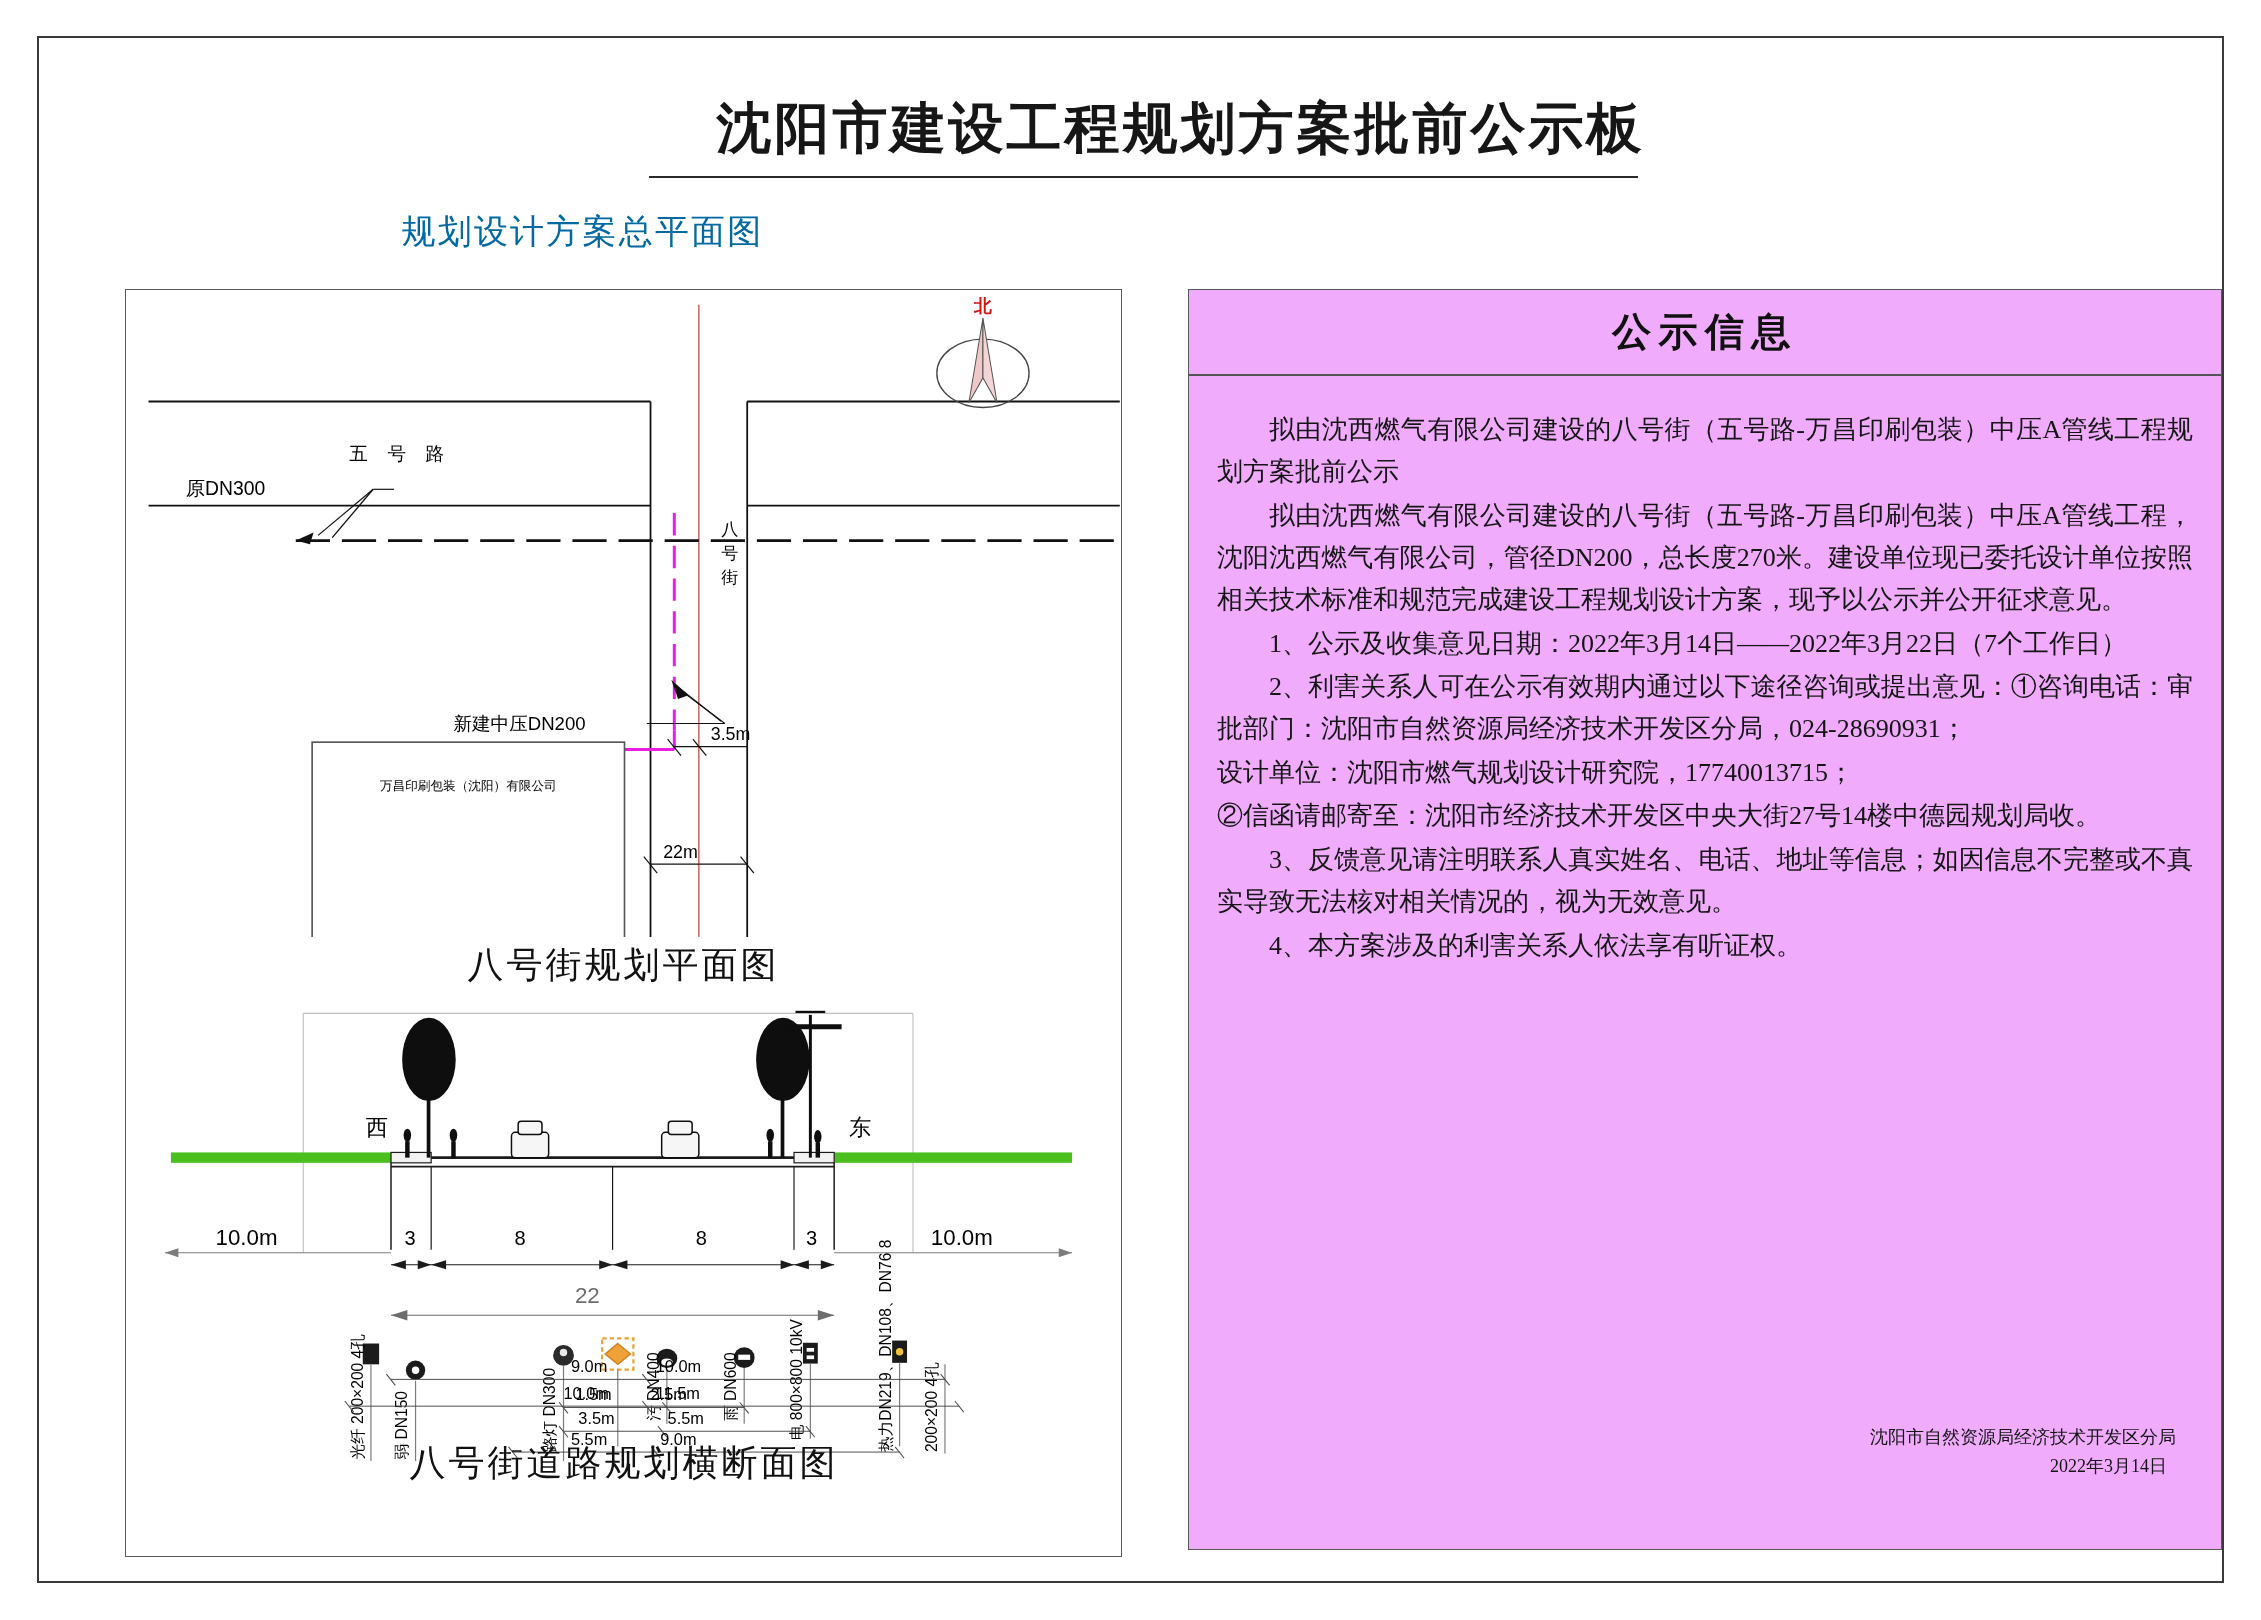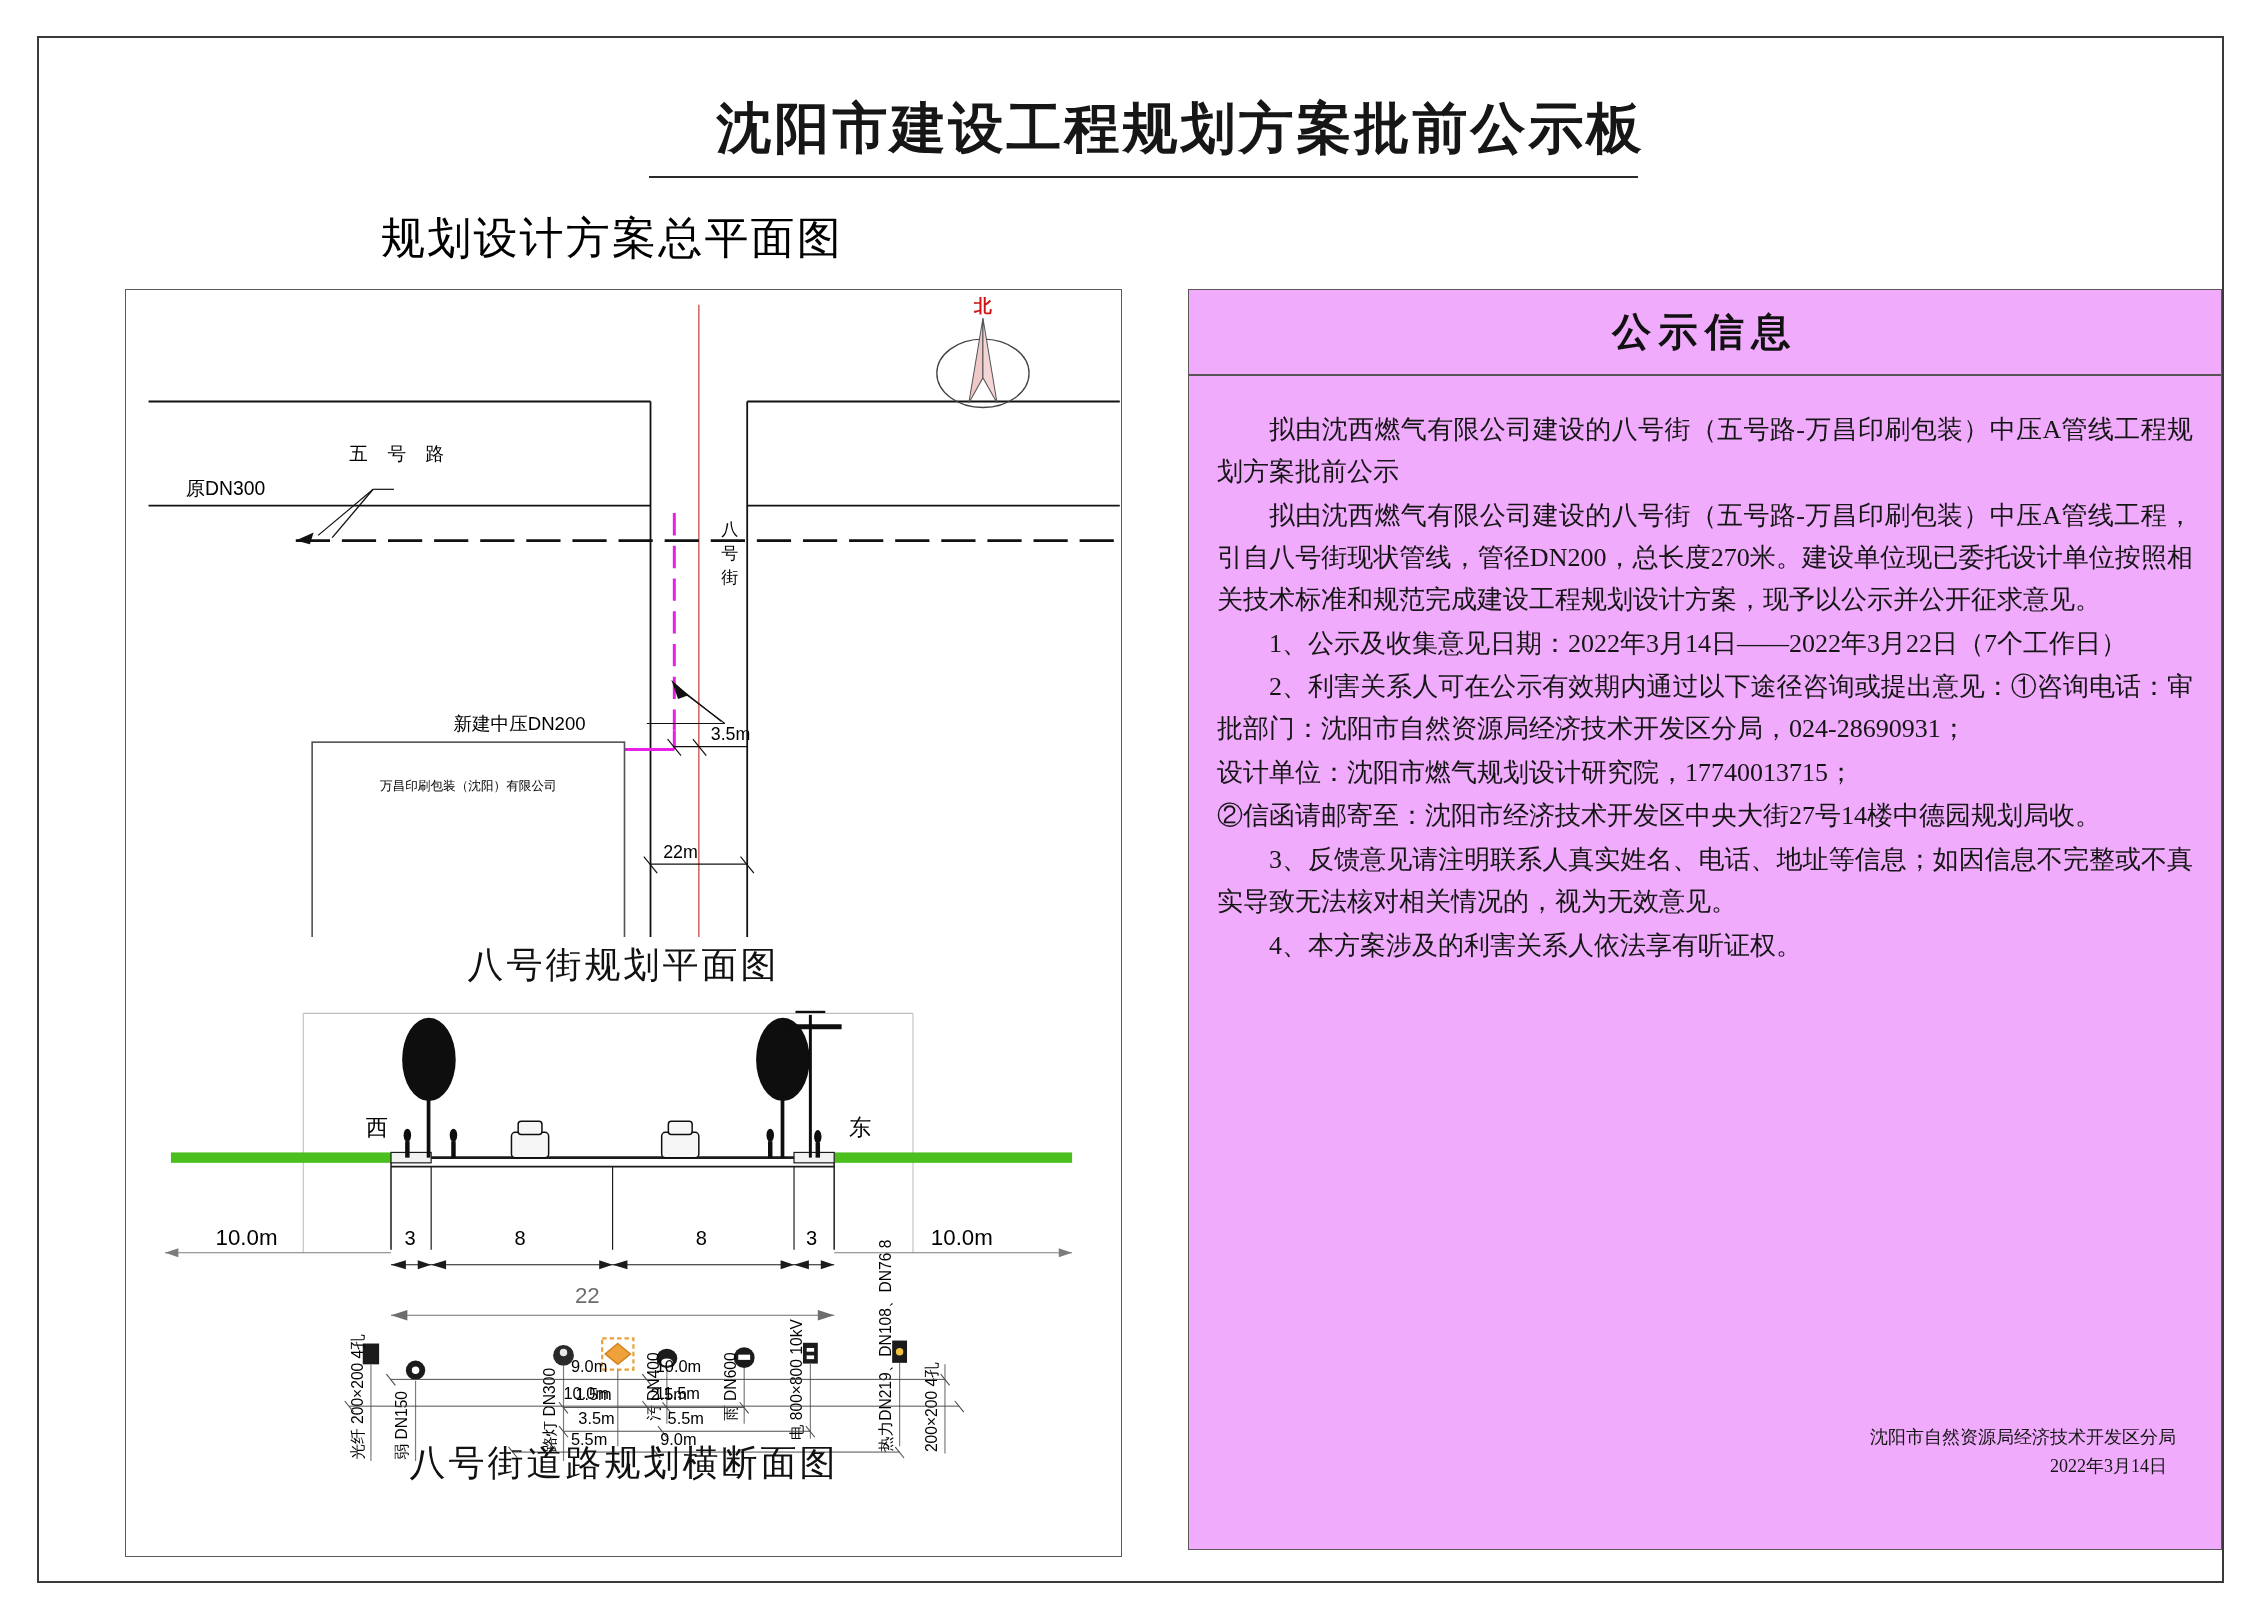--- a/index.html
+++ b/index.html
@@ -27,22 +27,22 @@
     color:#161616;
     padding-left:48px;
   }
   #title-rule{
     position:absolute;left:610px;top:138px;width:989px;height:2.2px;background:#2a2a2a;
   }
 
   
   #left-col{position:absolute;left:67px;top:171px;width:1041px;height:1339px;}
   #plan-caption{
-    position:absolute;left:216px;top:0;width:521px;text-align:right;
-    font-size:44px;letter-spacing:2.2px;color:#000000;
+    position:absolute;left:216px;top:0;width:521px;text-align:center;
+    font-size:34px;letter-spacing:2.2px;color:#0369a1;
   }
   #left-box{
     position:absolute;left:18.6px;top:80px;width:997px;height:1268px;
     border:1.5px solid #5a5a5a;box-sizing:border-box;background:#fff;
   }
 
   
   #plan-svg{position:absolute;left:0;top:0;}
   #plan-mid-caption{
     position:absolute;left:89px;top:651px;width:818px;text-align:center;
@@ -341,21 +341,21 @@
     </div>
   </div>
 
   <div id="right-col">
     <div id="notice-head">
       <span id="notice-head-text">公示信息</span>
     </div>
 
     <div id="notice-body">
       <p class="indent">拟由沈西燃气有限公司建设的八号街（五号路-万昌印刷包装）中压A管线工程规划方案批前公示</p>
-      <p class="indent">拟由沈西燃气有限公司建设的八号街（五号路-万昌印刷包装）中压A管线工程，引自八号街现状管线，管径DN200，总长度270米。建设单位现已委托设计单位按照相关技术标准和规范完成建设工程规划设计方案，现予以公示并公开征求意见。</p>
+      <p class="indent">拟由沈西燃气有限公司建设的八号街（五号路-万昌印刷包装）中压A管线工程，沈阳沈西燃气有限公司，管径DN200，总长度270米。建设单位现已委托设计单位按照相关技术标准和规范完成建设工程规划设计方案，现予以公示并公开征求意见。</p>
       <p class="indent">1、公示及收集意见日期：2022年3月14日——2022年3月22日（7个工作日）</p>
       <p class="indent">2、利害关系人可在公示有效期内通过以下途径咨询或提出意见：①咨询电话：审批部门：沈阳市自然资源局经济技术开发区分局，024-28690931；</p>
       <p>设计单位：沈阳市燃气规划设计研究院，17740013715；</p>
       <p>②信函请邮寄至：沈阳市经济技术开发区中央大街27号14楼中德园规划局收。</p>
       <p class="indent">3、反馈意见请注明联系人真实姓名、电话、地址等信息；如因信息不完整或不真实导致无法核对相关情况的，视为无效意见。</p>
       <p class="indent">4、本方案涉及的利害关系人依法享有听证权。</p>
     </div>
 
     <div id="sign-block">
       <div>沈阳市自然资源局经济技术开发区分局</div>

